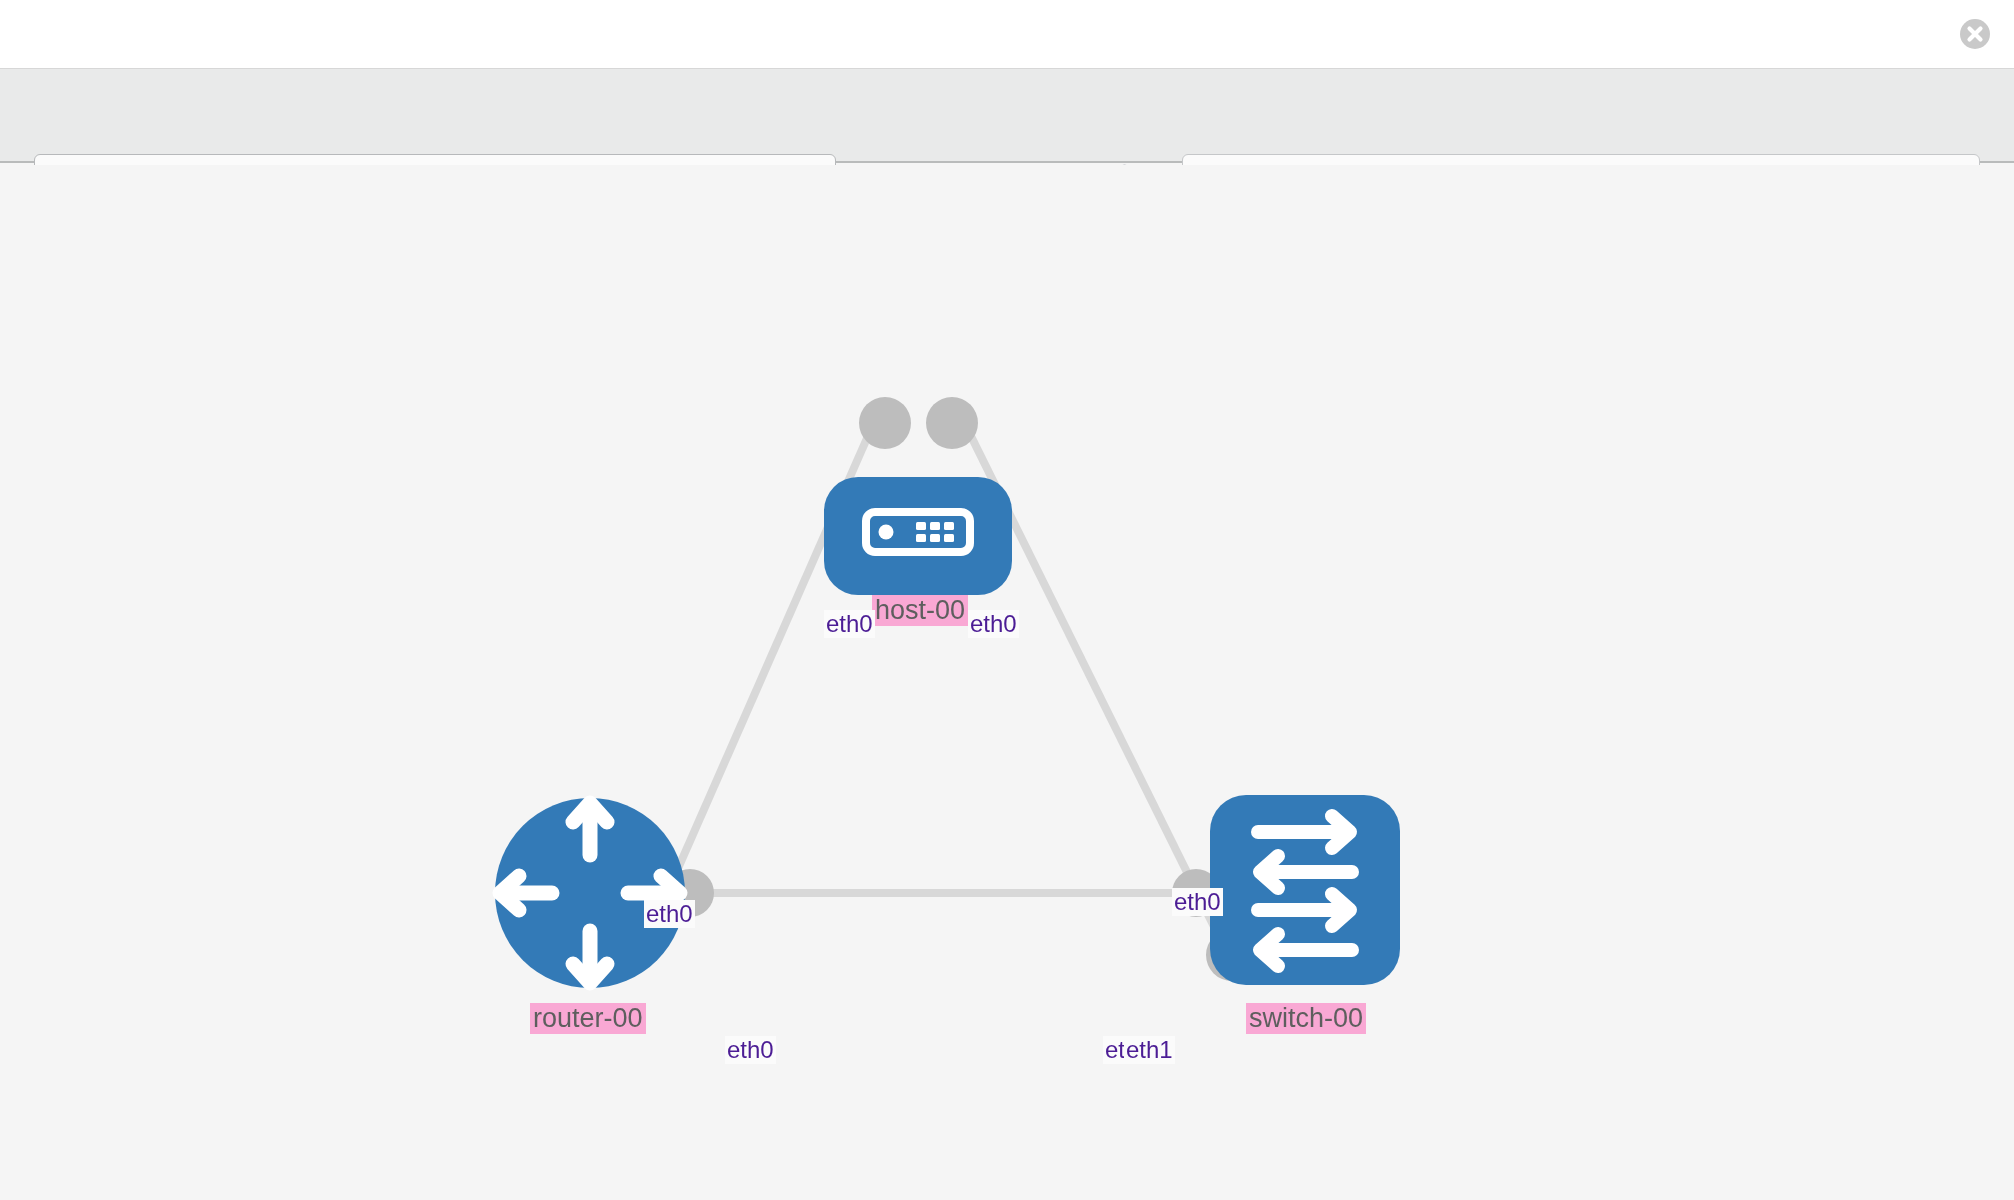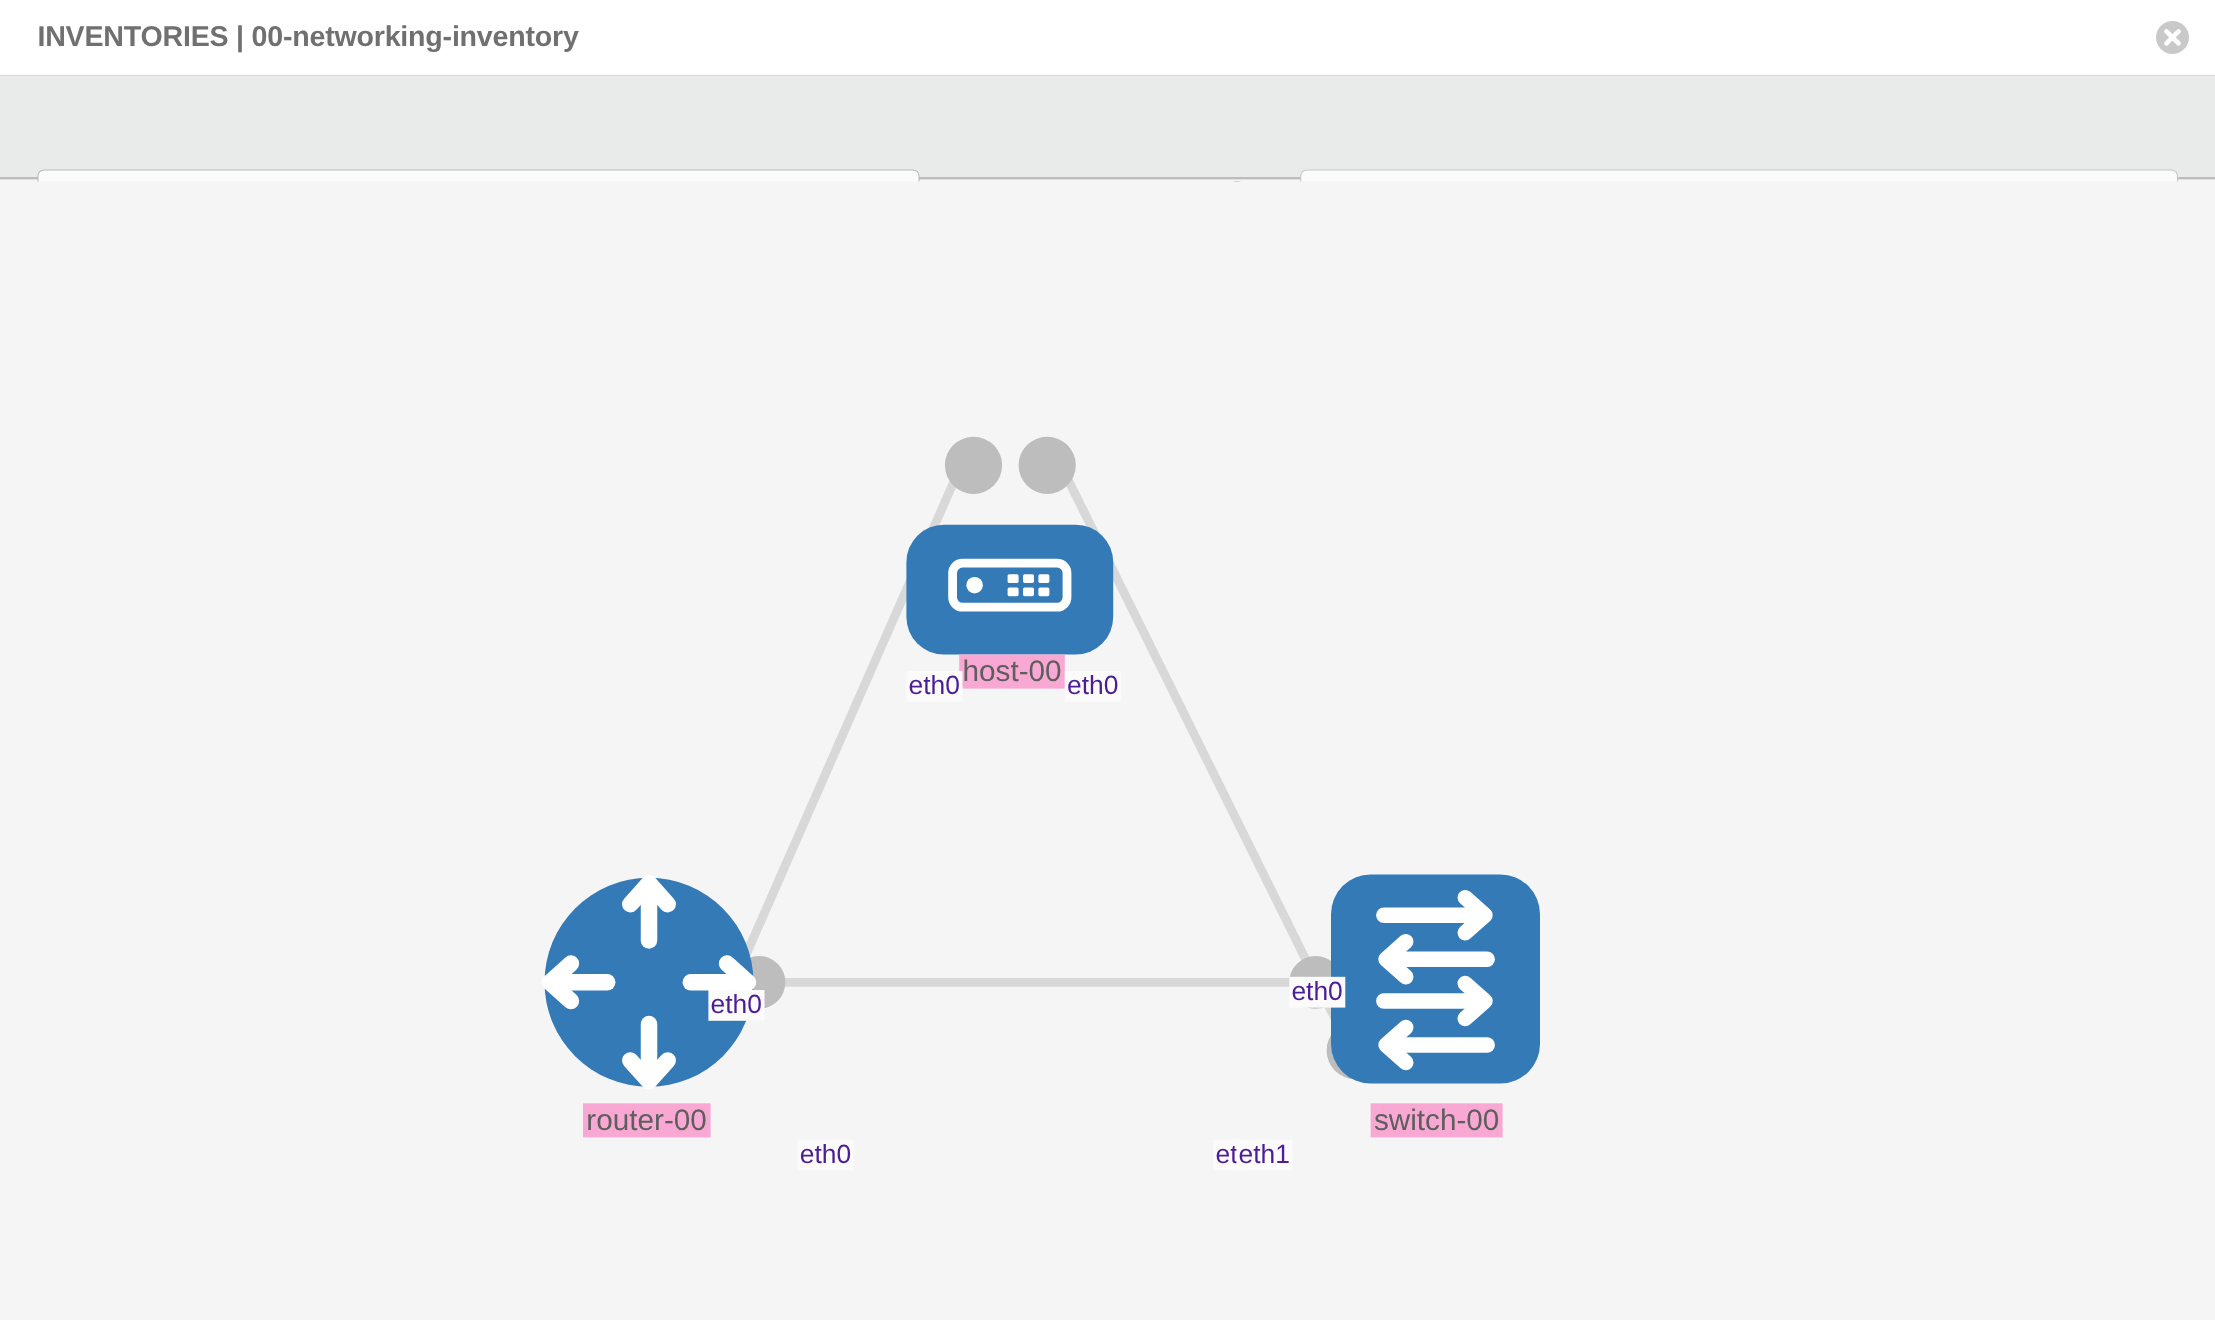--- a/index.html
+++ b/index.html
@@ -147,21 +147,20 @@
     width: 36px; height: 36px;
     background: #3b7cb3;
     border-radius: 50%;
     cursor: pointer;
   }
 </style>
 </head>
 <body>
 
 <div class="header">
-  <div class="page-title">INVENTORIES | 00-networking-inventory</div>
   <div class="close-btn">
     <svg width="32" height="32" viewBox="0 0 32 32">
       <circle cx="16" cy="16" r="15" fill="#c9c9c9"></circle>
       <path d="M10.5 10.5 L21.5 21.5 M21.5 10.5 L10.5 21.5" stroke="#ffffff" stroke-width="4.2" stroke-linecap="round"></path>
     </svg>
   </div>
 </div>
 
 <div class="toolbar">
 

